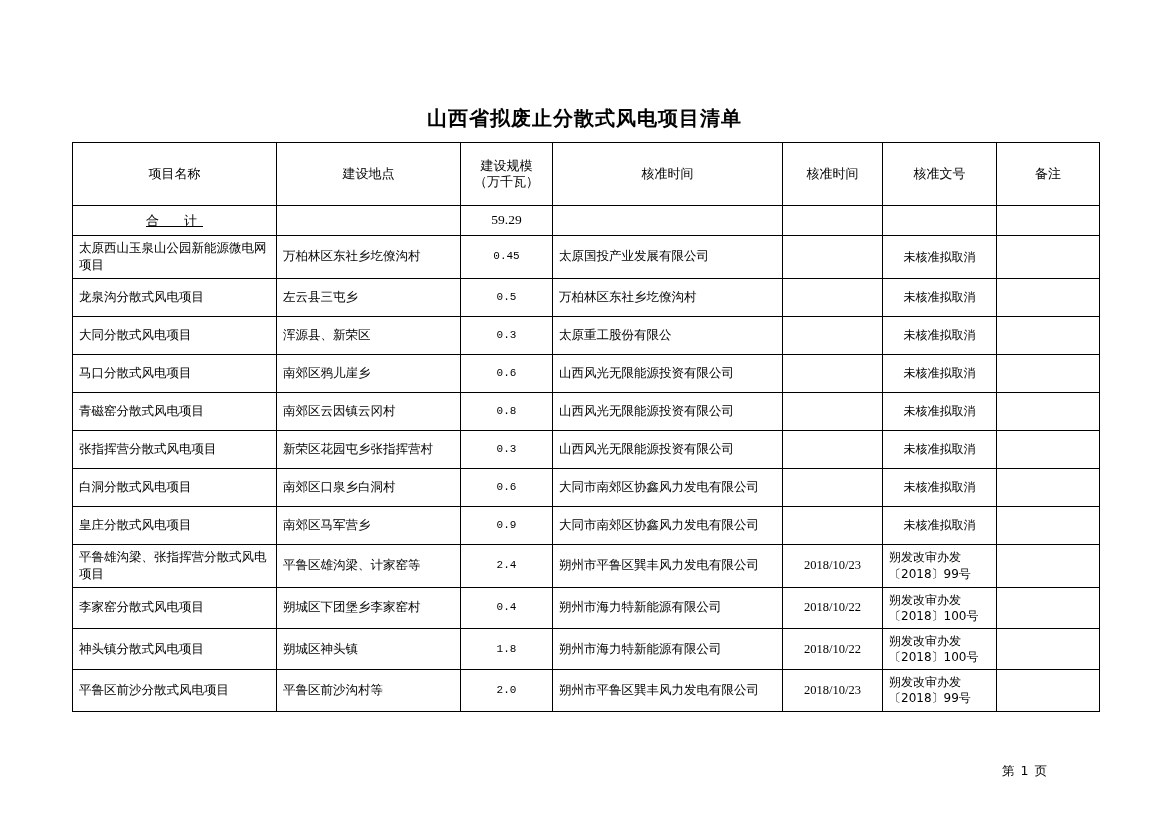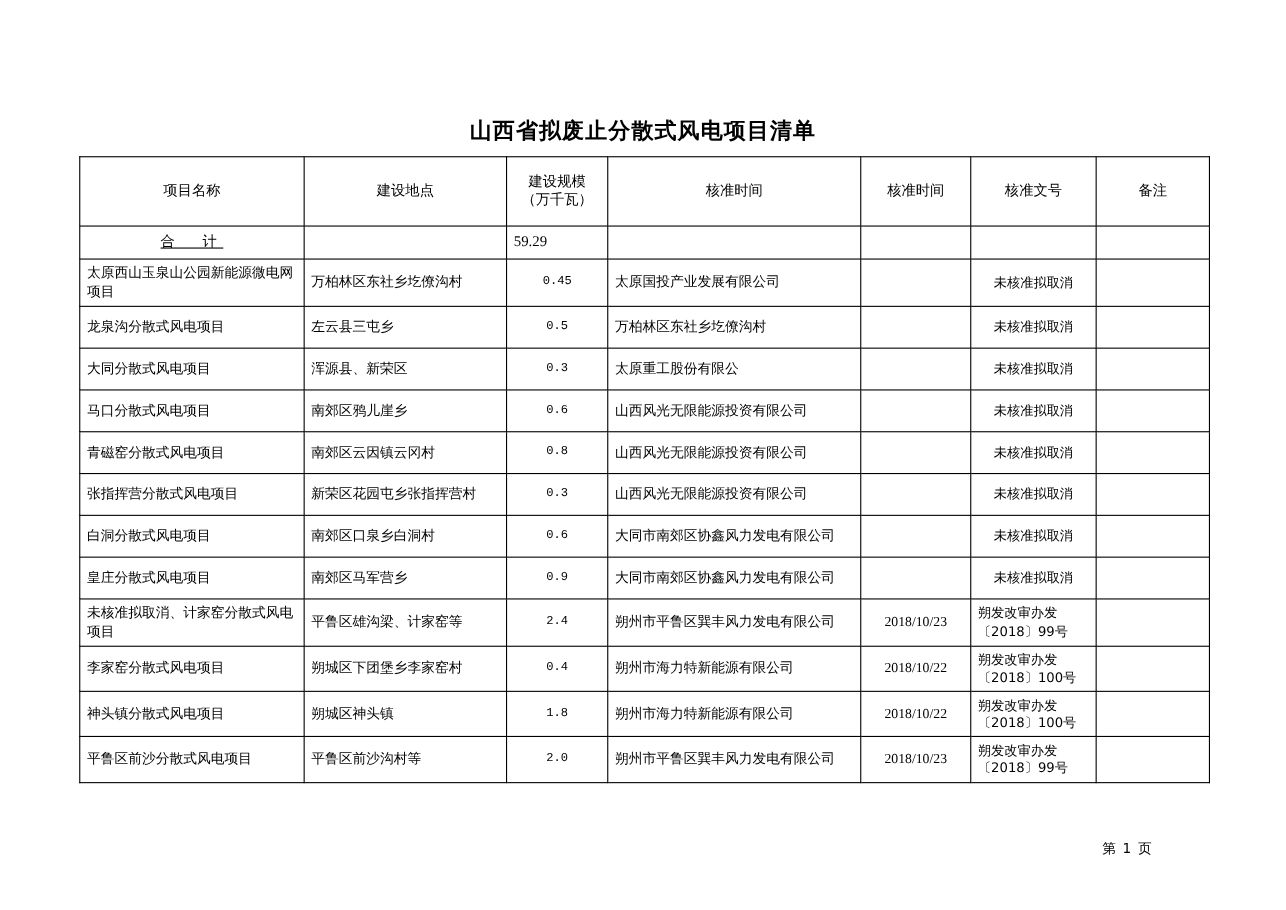--- a/index.html
+++ b/index.html
@@ -51,39 +51,41 @@
     line-height: 1.35;
     font-weight: normal;
   }
   thead td {
     text-align: center;
     height: 54px;
     font-size: 13px;
   }
   .hdr-two-line {
     line-height: 1.25;
+    font-family: Liberation Serif, serif;
   }
   .c-name   { width: 204px; text-align: left; }
   .c-place  { width: 184px; text-align: left; }
   .c-scale  { width: 92px;  text-align: center; font-family: Liberation Mono, monospace; font-size: 11px;}
   .c-unit   { width: 230px; text-align: left; }
   .c-time   { width: 100px; text-align: center; font-family: "Liberation Serif","DejaVu Serif",serif; font-size: 12.5px;}
   .c-docno  { width: 114px; text-align: center; }
   .c-remark { width: 103px; text-align: center; }
 
   tbody tr { height: 38px; }
   tbody tr.total-row { height: 30px; }
   .total-label {
     text-align: center;
     font-weight: bold;
     letter-spacing: 6px;
     font-size: 13px;
     text-decoration: underline;
   }
   .total-value {
+    text-align: center;
     font-weight: bold;
     font-family: "Liberation Serif","DejaVu Serif",serif;
     font-size: 13.5px;
   }
   .docno-cell {
     line-height: 1.3;
     font-size: 12px;
   }
   .footer {
     position: absolute;
@@ -213,21 +215,21 @@
         <td>皇庄分散式风电项目</td>
         <td>南郊区马军营乡</td>
         <td class="c-scale">0.9</td>
         <td>大同市南郊区协鑫风力发电有限公司</td>
         <td class="c-time"></td>
         <td class="docno-cell" style="text-align:center">未核准拟取消</td>
         <td></td>
       </tr>
 
       <tr>
-        <td>未核准拟取消、计家窑分散式风电项目</td>
+        <td>平鲁雄沟梁、张指挥营分散式风电项目</td>
         <td>平鲁区雄沟梁、计家窑等</td>
         <td class="c-scale">2.4</td>
         <td>朔州市平鲁区巽丰风力发电有限公司</td>
         <td class="c-time">2018/10/23</td>
         <td class="docno-cell">朔发改审办发〔2018〕99号</td>
         <td></td>
       </tr>
 
       <tr>
         <td>李家窑分散式风电项目</td>

